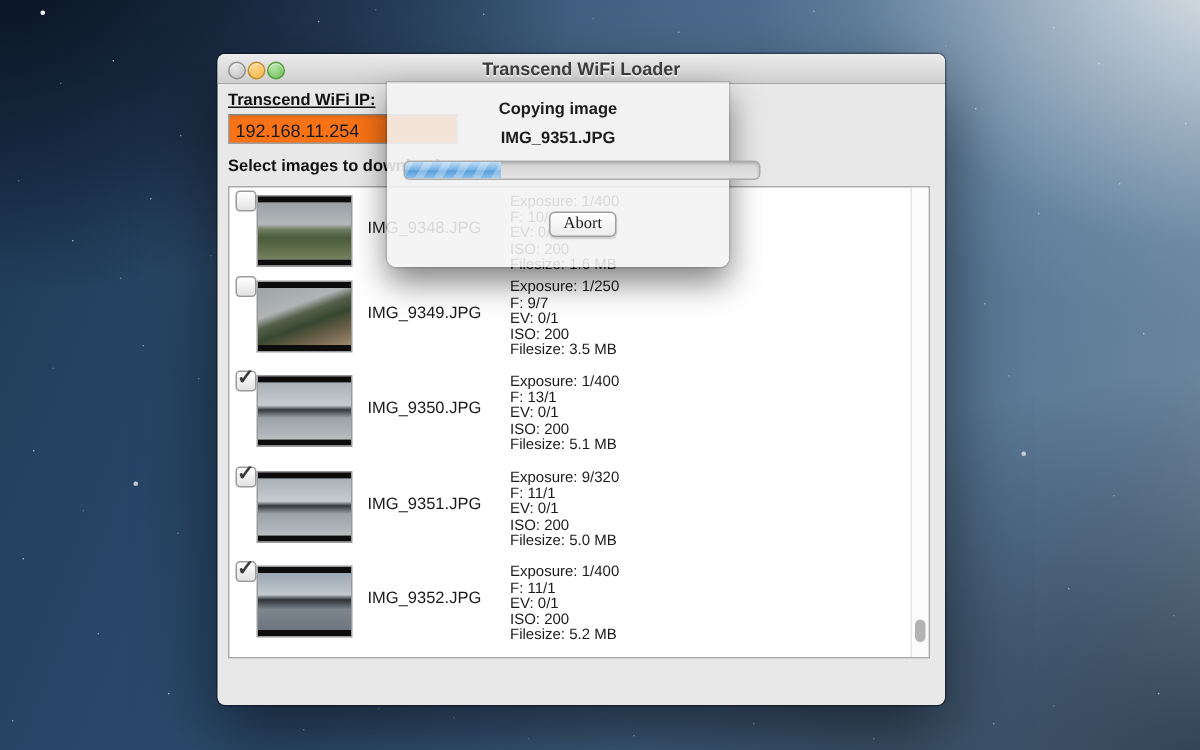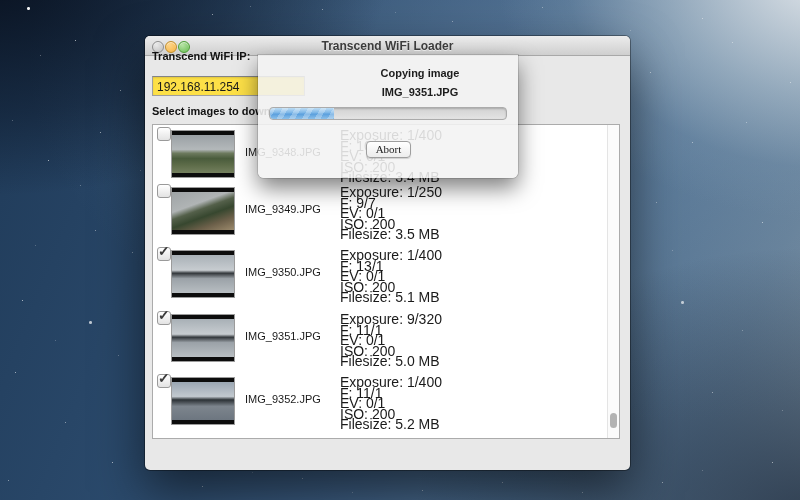--- a/index.html
+++ b/index.html
@@ -49,53 +49,53 @@
     background:linear-gradient(#ececec,#cfcfcf);border-bottom:1px solid #a8a8a8;
     border-radius:5px 5px 0 0;}
   .title{position:absolute;width:100%;top:3px;text-align:center;font-size:12px;
     font-weight:bold;color:#3e3e3e;text-shadow:0 1px 0 rgba(255,255,255,.7);}
   .tl{position:absolute;top:5px;width:10px;height:10px;border-radius:50%;box-shadow:inset 0 1px 1px rgba(255,255,255,.6);}
   .tl.close{left:7px;background:radial-gradient(circle at 35% 30%, #e9e9e9,#bcbcbc);border:.5px solid #8f8f8f;}
   .tl.min{left:20px;background:radial-gradient(circle at 35% 30%, #fdd589,#f6b242);border:.5px solid #c28f2c;}
   .tl.max{left:33px;background:radial-gradient(circle at 35% 30%, #b6e3a6,#68bd52);border:.5px solid #4e9e38;}
   .label{position:absolute;font-size:11px;font-weight:bold;color:#111;}
   .ip-input{position:absolute;left:7px;top:40px;width:143px;height:17px;
-    background:#fde047;border:1px solid #9f9f9f;border-top-color:#848484;
+    background:#f97316;border:1px solid #9f9f9f;border-top-color:#848484;
     font-size:12px;color:#1a1a1a;padding:1px 4px 0 4px;box-shadow:inset 0 1px 2px rgba(0,0,0,.12);}
   
   .listbox{position:absolute;left:7px;top:88px;width:466px;height:313px;
     background:#fff;border:1px solid #ababab;overflow:hidden;}
   .row{position:absolute;left:0;width:100%;height:52px;}
   .cb{position:absolute;left:4px;top:-4px;width:12px;height:12px;border:1px solid #9a9a9a;
     border-radius:3px;background:linear-gradient(#fff,#e3e3e3);box-shadow:0 1px 0 rgba(255,255,255,.8);}
   .cb .mark{display:none;position:absolute;left:0px;top:-5px;font-size:14px;font-weight:bold;color:#3b3b3b;}
   .cb.checked .mark{display:block;}
   .thumb{position:absolute;left:19px;top:0;width:62px;height:46px;
     border-top:4px solid #0c0c0c;border-bottom:4px solid #0c0c0c;box-sizing:border-box;
     box-shadow:0 0 0 1px #9b9b9b;}
   .thumb.hills{background:linear-gradient(#9aa0a4 0%,#b3b8ba 38%,#6d7a5e 48%,#4a5c3c 62%,#5c6b48 78%,#74805e 100%);}
   .thumb.forest-road{background:linear-gradient(160deg,#9fa4a6 0%,#b0b4b5 34%,#54604a 46%,#37472f 60%,#6b5f49 78%,#8a7a5f 92%,#9b8b6d 100%);}
   .thumb.lake-light{background:linear-gradient(#a8b0b6 0%,#c7ccd0 40%,#33383c 48%,#50555a 52%,#9ba2a8 62%,#b8bec2 100%);}
   .thumb.lake-dark{background:linear-gradient(#9aa6b2 0%,#c2c9cf 38%,#2c3236 47%,#43494e 52%,#7d858d 64%,#6d7680 100%);}
   .fname{position:absolute;left:92px;top:15px;font-size:11px;color:#1a1a1a;}
-  .exif{position:absolute;left:187px;top:-1px;font-size:14px;line-height:10.5px;color:#1a1a1a;}
+  .exif{position:absolute;left:187px;top:-1px;font-size:10px;line-height:10.5px;color:#1a1a1a;}
   .exif div{white-space:nowrap;}
   .scroll-track{position:absolute;right:0;top:0;width:11px;height:100%;
     background:#fbfbfb;border-left:1px solid #e4e4e4;}
   .scroll-thumb{position:absolute;right:2px;top:288px;width:7px;height:15px;border-radius:4px;
     background:#b3b3b3;}
   
   .pill-btn{position:absolute;top:411px;width:121px;height:16px;border-radius:9px;
     background:linear-gradient(#fdfdfd,#eee);border:1px solid #b9b9b9;box-sizing:border-box;
     font-size:11px;color:#949494;text-align:center;line-height:14px;}
   .pill-btn.select-all{left:112px;} .pill-btn.download{left:249px;}
   
   .sheet{position:absolute;left:113px;top:19px;width:228px;height:123px;
     background:rgba(242,242,242,.88);border-radius:0 0 6px 6px;
-    box-shadow:0 10px 22px rgba(0,0,0,.5), 0 0 0 1px rgba(0,0,0,.12);z-index:50;padding-left:32px;}
+    box-shadow:0 10px 22px rgba(0,0,0,.5), 0 0 0 1px rgba(0,0,0,.12);z-index:50;}
   .sheet-title{position:absolute;width:100%;top:12px;text-align:center;
     font-size:11px;font-weight:bold;color:#1c1c1c;}
   .sheet-file{position:absolute;width:100%;top:31px;text-align:center;
     font-size:11px;font-weight:bold;color:#1c1c1c;}
   .pbar{position:absolute;left:11px;top:52px;width:236px;height:11px;border-radius:4px;
     background:linear-gradient(#d2d2d2,#e4e4e4);border:1px solid #ababab;
     box-shadow:inset 0 1px 2px rgba(0,0,0,.2);overflow:hidden;}
   .pfill{position:absolute;left:0;top:0;height:100%;border-radius:3px 0 0 3px;
     background:
       repeating-linear-gradient(120deg, rgba(255,255,255,.28) 0 5px, rgba(255,255,255,0) 5px 11px),
@@ -114,37 +114,37 @@
 </div>
 
 <div class="window">
   <div class="titlebar">
     <span class="tl close"></span>
     <span class="tl min"></span>
     <span class="tl max"></span>
     <div class="title">Transcend WiFi Loader</div>
   </div>
 
-  <div class="label" style="left:7px;top:14px;">Transcend WiFi IP:</div>
+  <div class="label" style="left:7px;top:25px;text-decoration:underline;">Transcend WiFi IP:</div>
   <input class="ip-input" value="192.168.11.254" style="">
 
   <div class="label" style="left:7px;top:69px;">Select images to download:</div>
 
   <div class="listbox">
     <div id="rows">
   <div class="row" style="top: 6px;">
     <span class="cb"></span>
     <span class="thumb hills"></span>
     <span class="fname">IMG_9348.JPG</span>
     <span class="exif">
             <div>Exposure: 1/400</div>
             <div>F: 10/1</div>
             <div>EV: 0/1</div>
             <div>ISO: 200</div>
-            <div>Filesize: 3.4 MB</div>
+            <div>Filesize: 1.6 MB</div>
           </span>
   </div>
 
   <div class="row" style="top: 63px;">
     <span class="cb"></span>
     <span class="thumb forest-road"></span>
     <span class="fname">IMG_9349.JPG</span>
     <span class="exif">
             <div>Exposure: 1/250</div>
             <div>F: 9/7</div>

